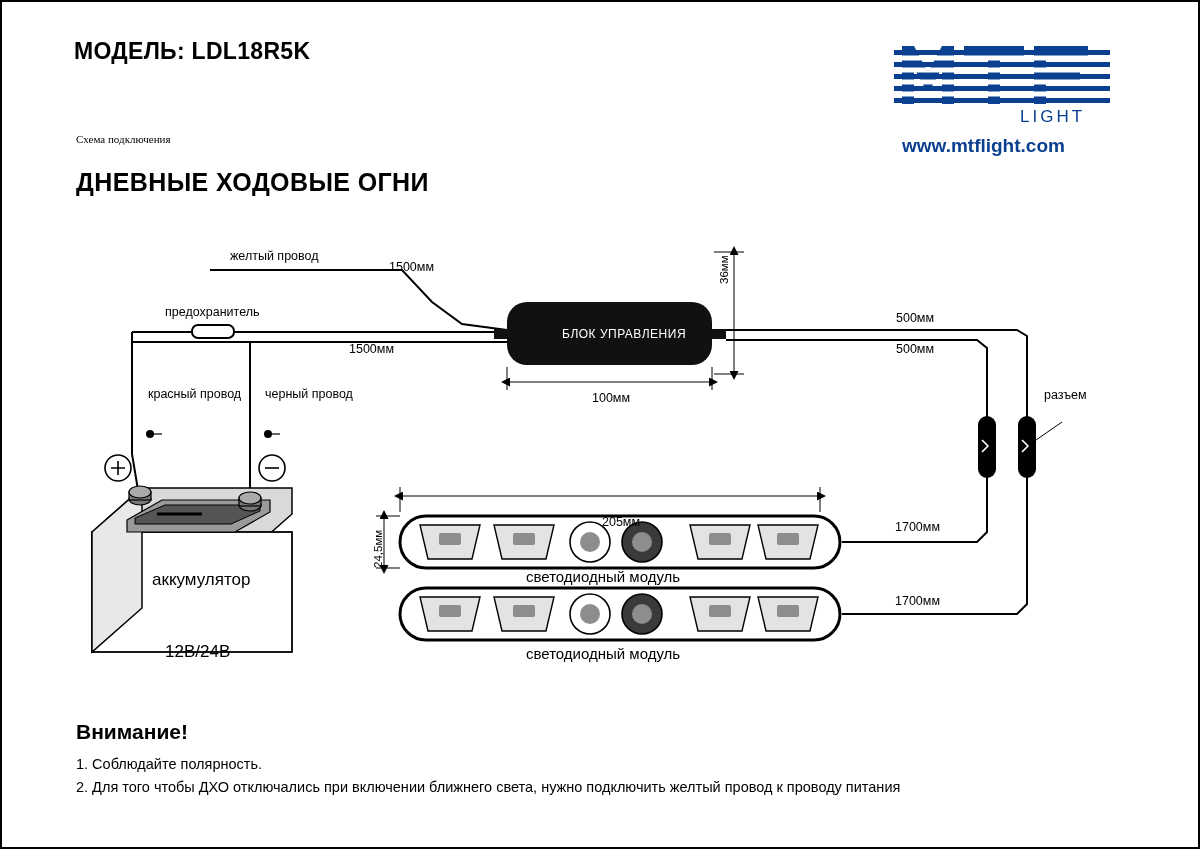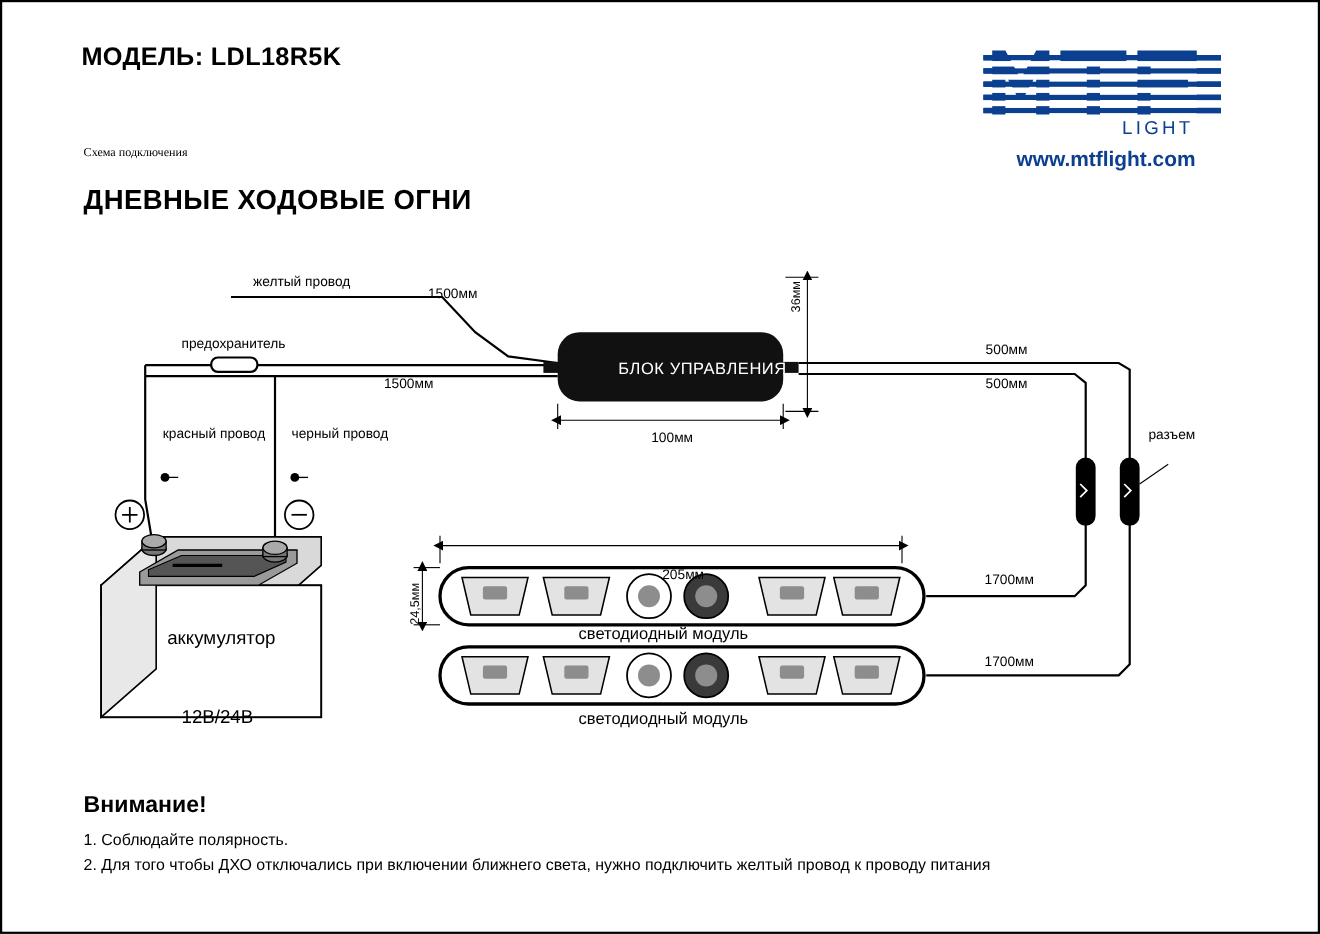--- a/index.html
+++ b/index.html
@@ -40,41 +40,41 @@
     font-weight: bold;
     letter-spacing: 0.4px;
   }
 
   
   #logo-box {
     left: 890px; top: 36px;
     width: 220px; height: 90px;
   }
   #logo-url {
-    left: 922px; top: 133px;
+    left: 900px; top: 133px;
     font-size: 19px;
     font-weight: bold;
     color: #0b3f8f;
   }
 
   
   #diagram {
     left: 0; top: 0;
     width: 1200px; height: 849px;
   }
 
   
   .lbl {
     font-size: 12.5px;
     white-space: nowrap;
   }
   .lbl.sm { font-size: 11.5px; }
   .lbl.bat { font-size: 17px; }
   .lbl.module { font-size: 15px; }
-  .lbl.block { font-size: 15px; color: #ffffff; letter-spacing: 0.5px; }
+  .lbl.block { font-size: 12px; color: #ffffff; letter-spacing: 0.5px; }
   .lbl.vert {
     transform: rotate(-90deg);
     transform-origin: left top;
   }
 
   
   #warn-title {
     left: 74px; top: 718px;
     font-size: 21px; font-weight: bold;
   }

